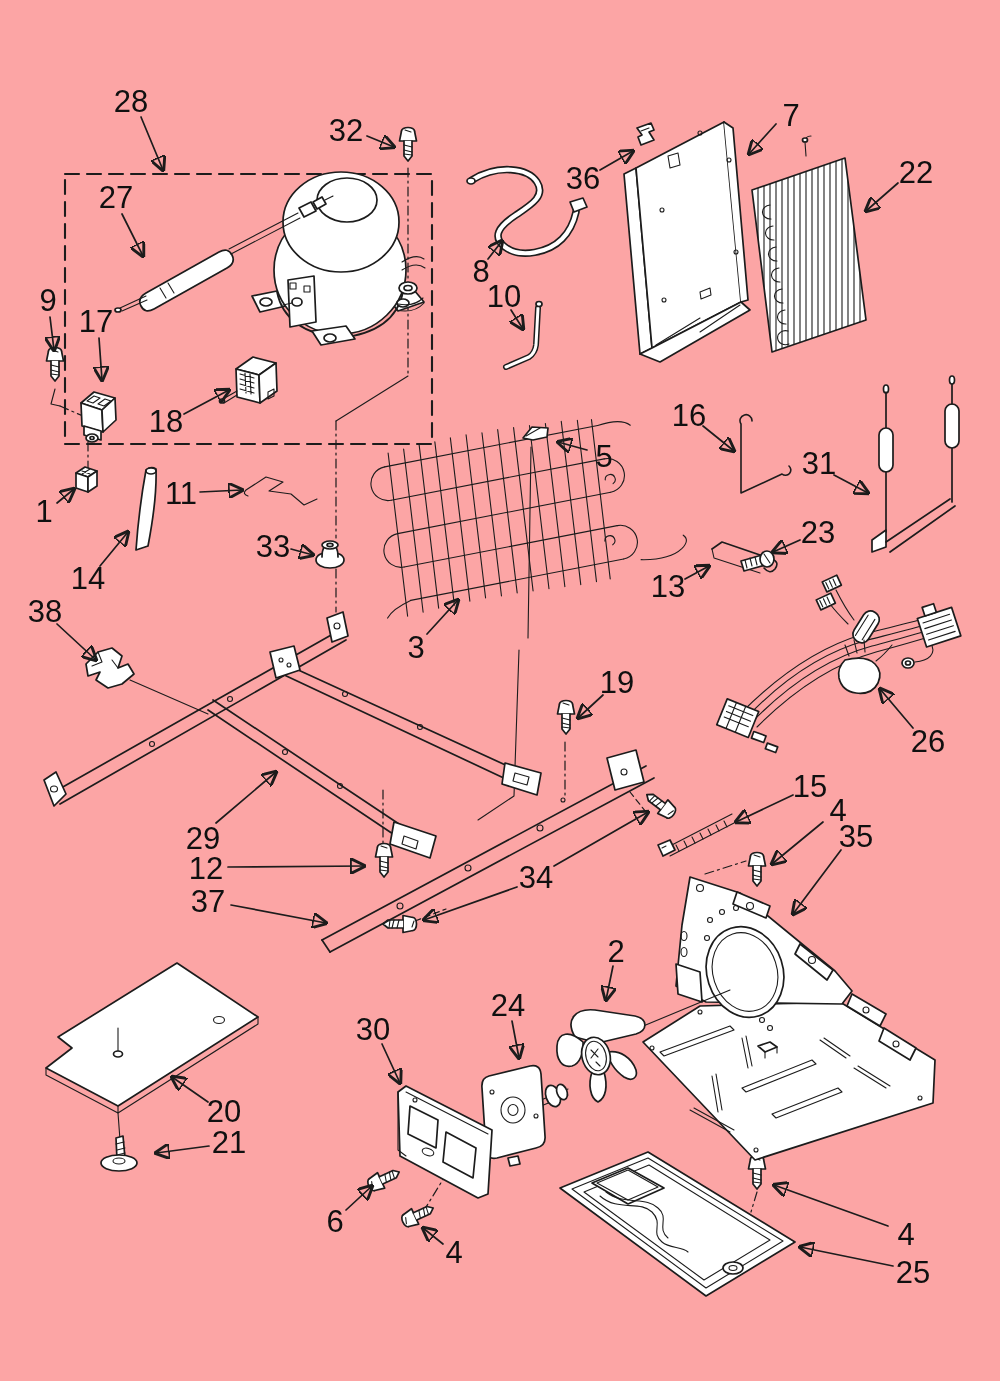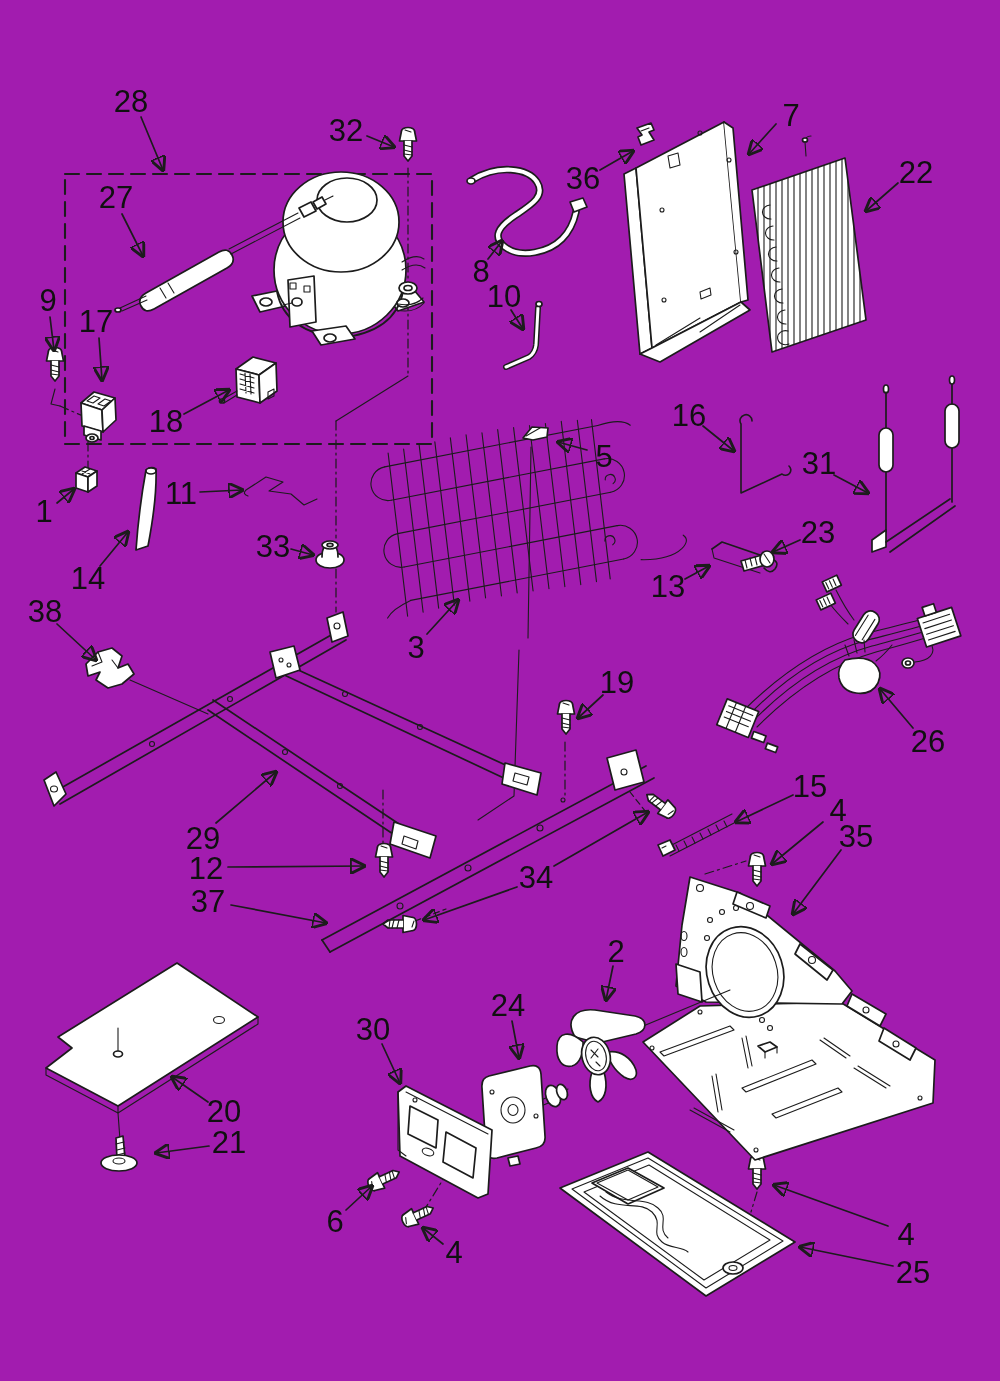--- a/index.html
+++ b/index.html
@@ -1,16 +1,16 @@
 <!DOCTYPE html>
 <html><head>
 <meta charset="utf-8">
 <style>
   html,body{margin:0;padding:0;background:#ffffff;}
-  #stage{position:relative;width:1000px;height:1381px;background:#a21caf;overflow:hidden;
+  #stage{position:relative;width:1000px;height:1381px;background:#fca5a5;overflow:hidden;
          font-family:"Liberation Sans",sans-serif;}
   svg{position:absolute;left:0;top:0;}
   
   #art path,#art rect,#art ellipse,#art circle,#art line,#art polyline,#art polygon{
       stroke:#1c1c1c;stroke-width:1.7;fill:none;stroke-linecap:round;stroke-linejoin:round;}
   #art .f{fill:#ffffff;}
   #art .thin{stroke-width:1.1;}
   #art .dashbox{stroke-dasharray:14 8;stroke-width:2.1;}
   #art .dd{stroke-dasharray:9 4 2 4;stroke-width:1.2;}
   #art .dsh{stroke-dasharray:6 4;stroke-width:1.2;}

